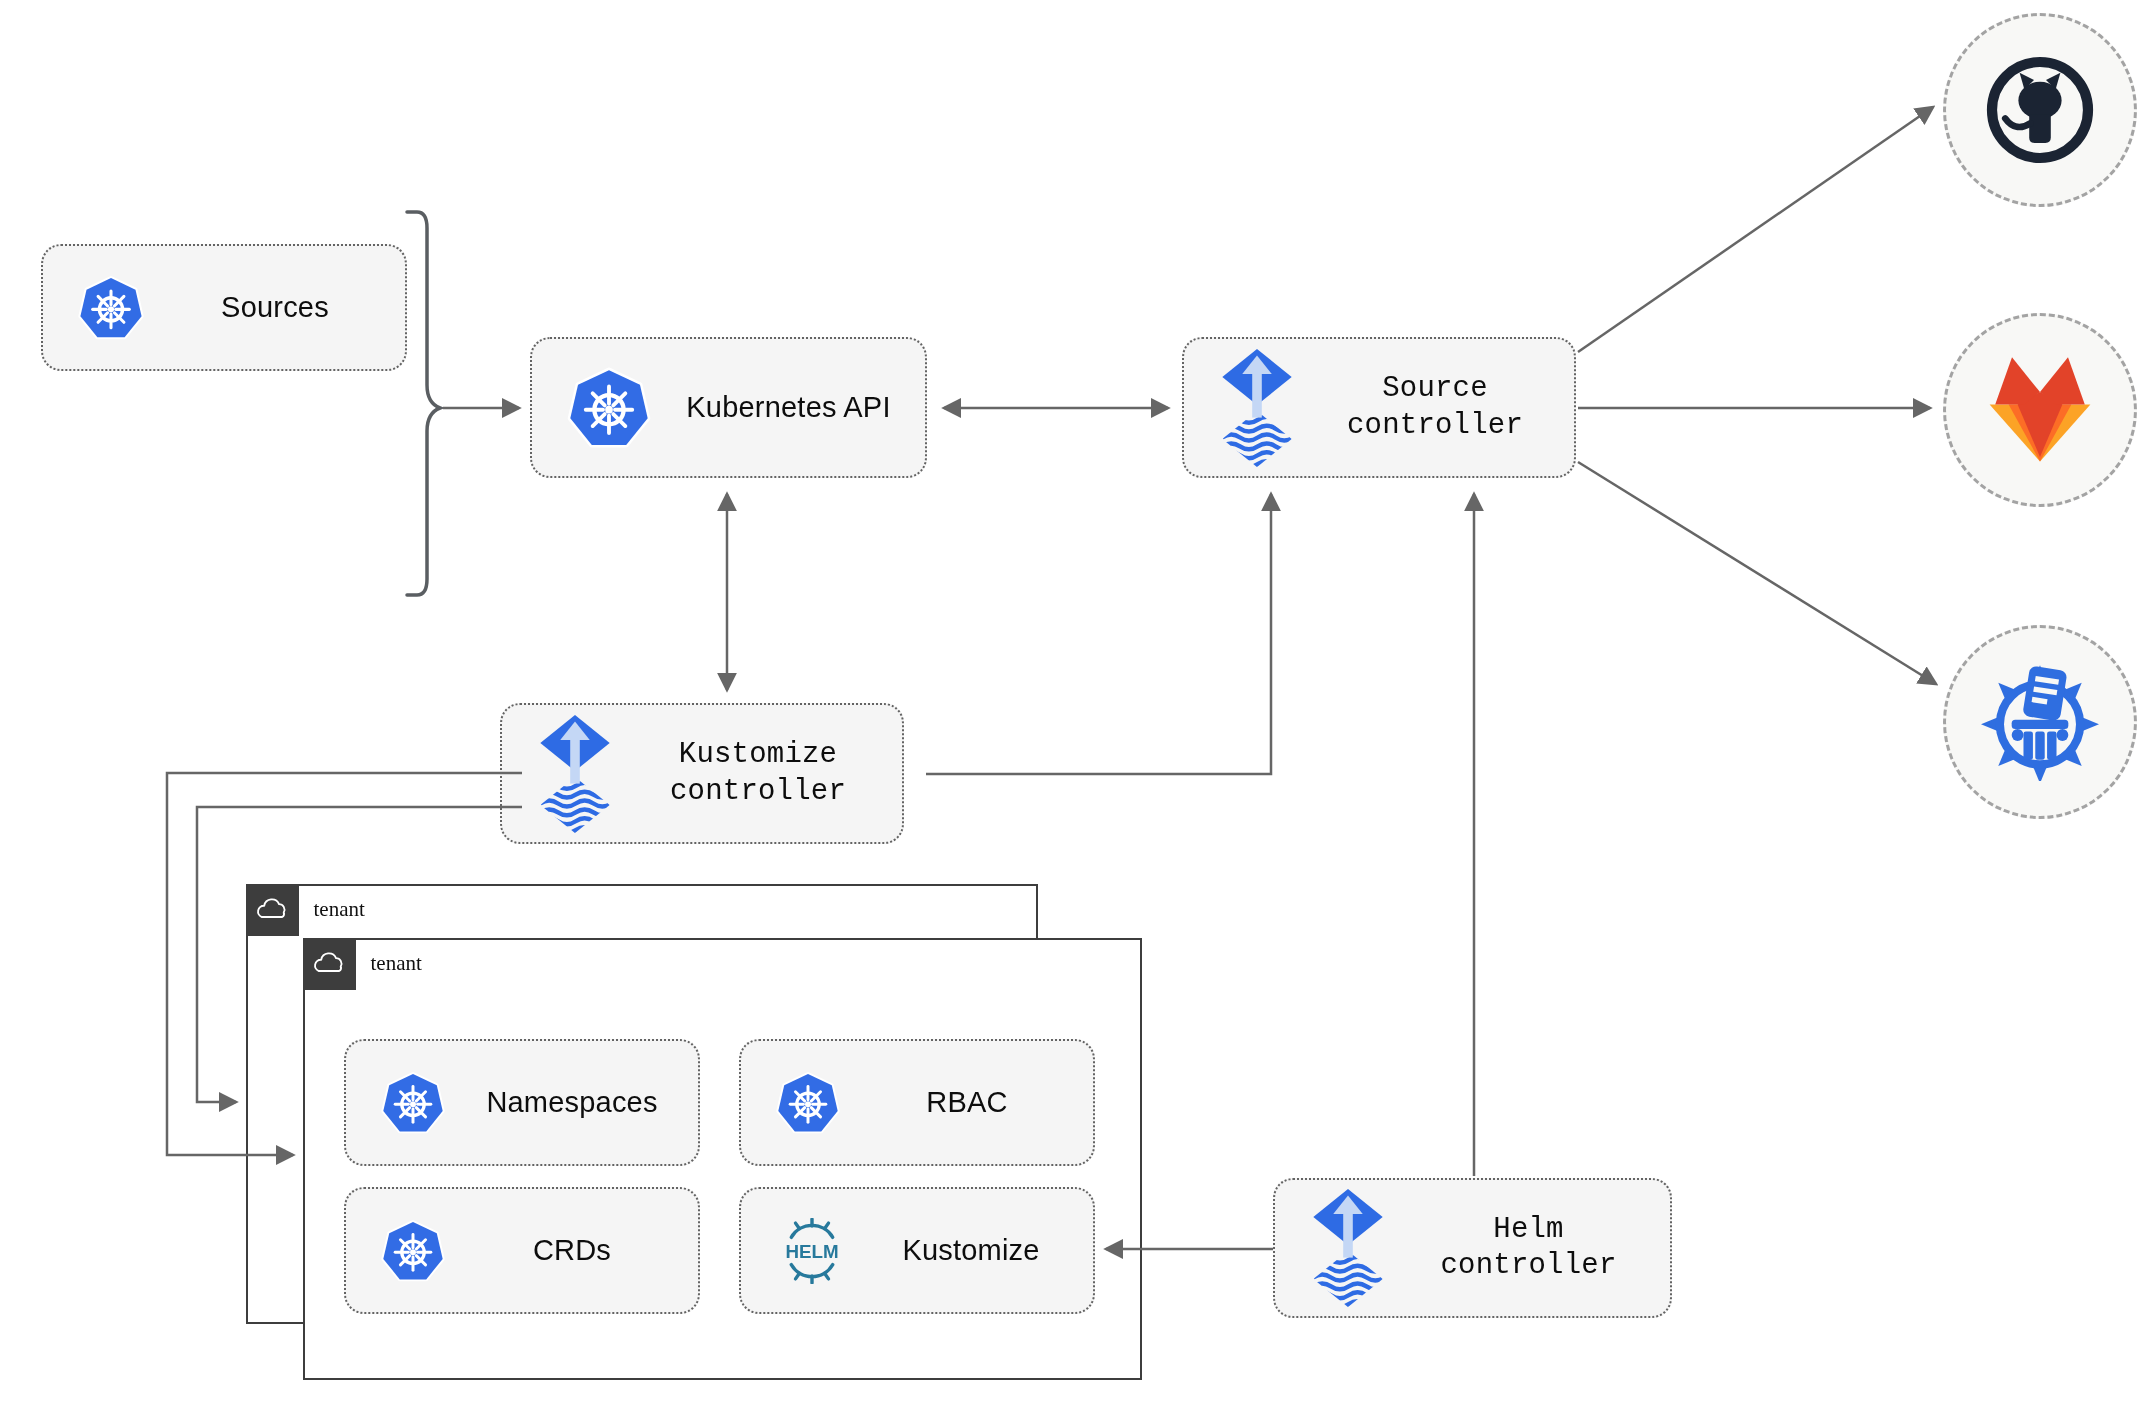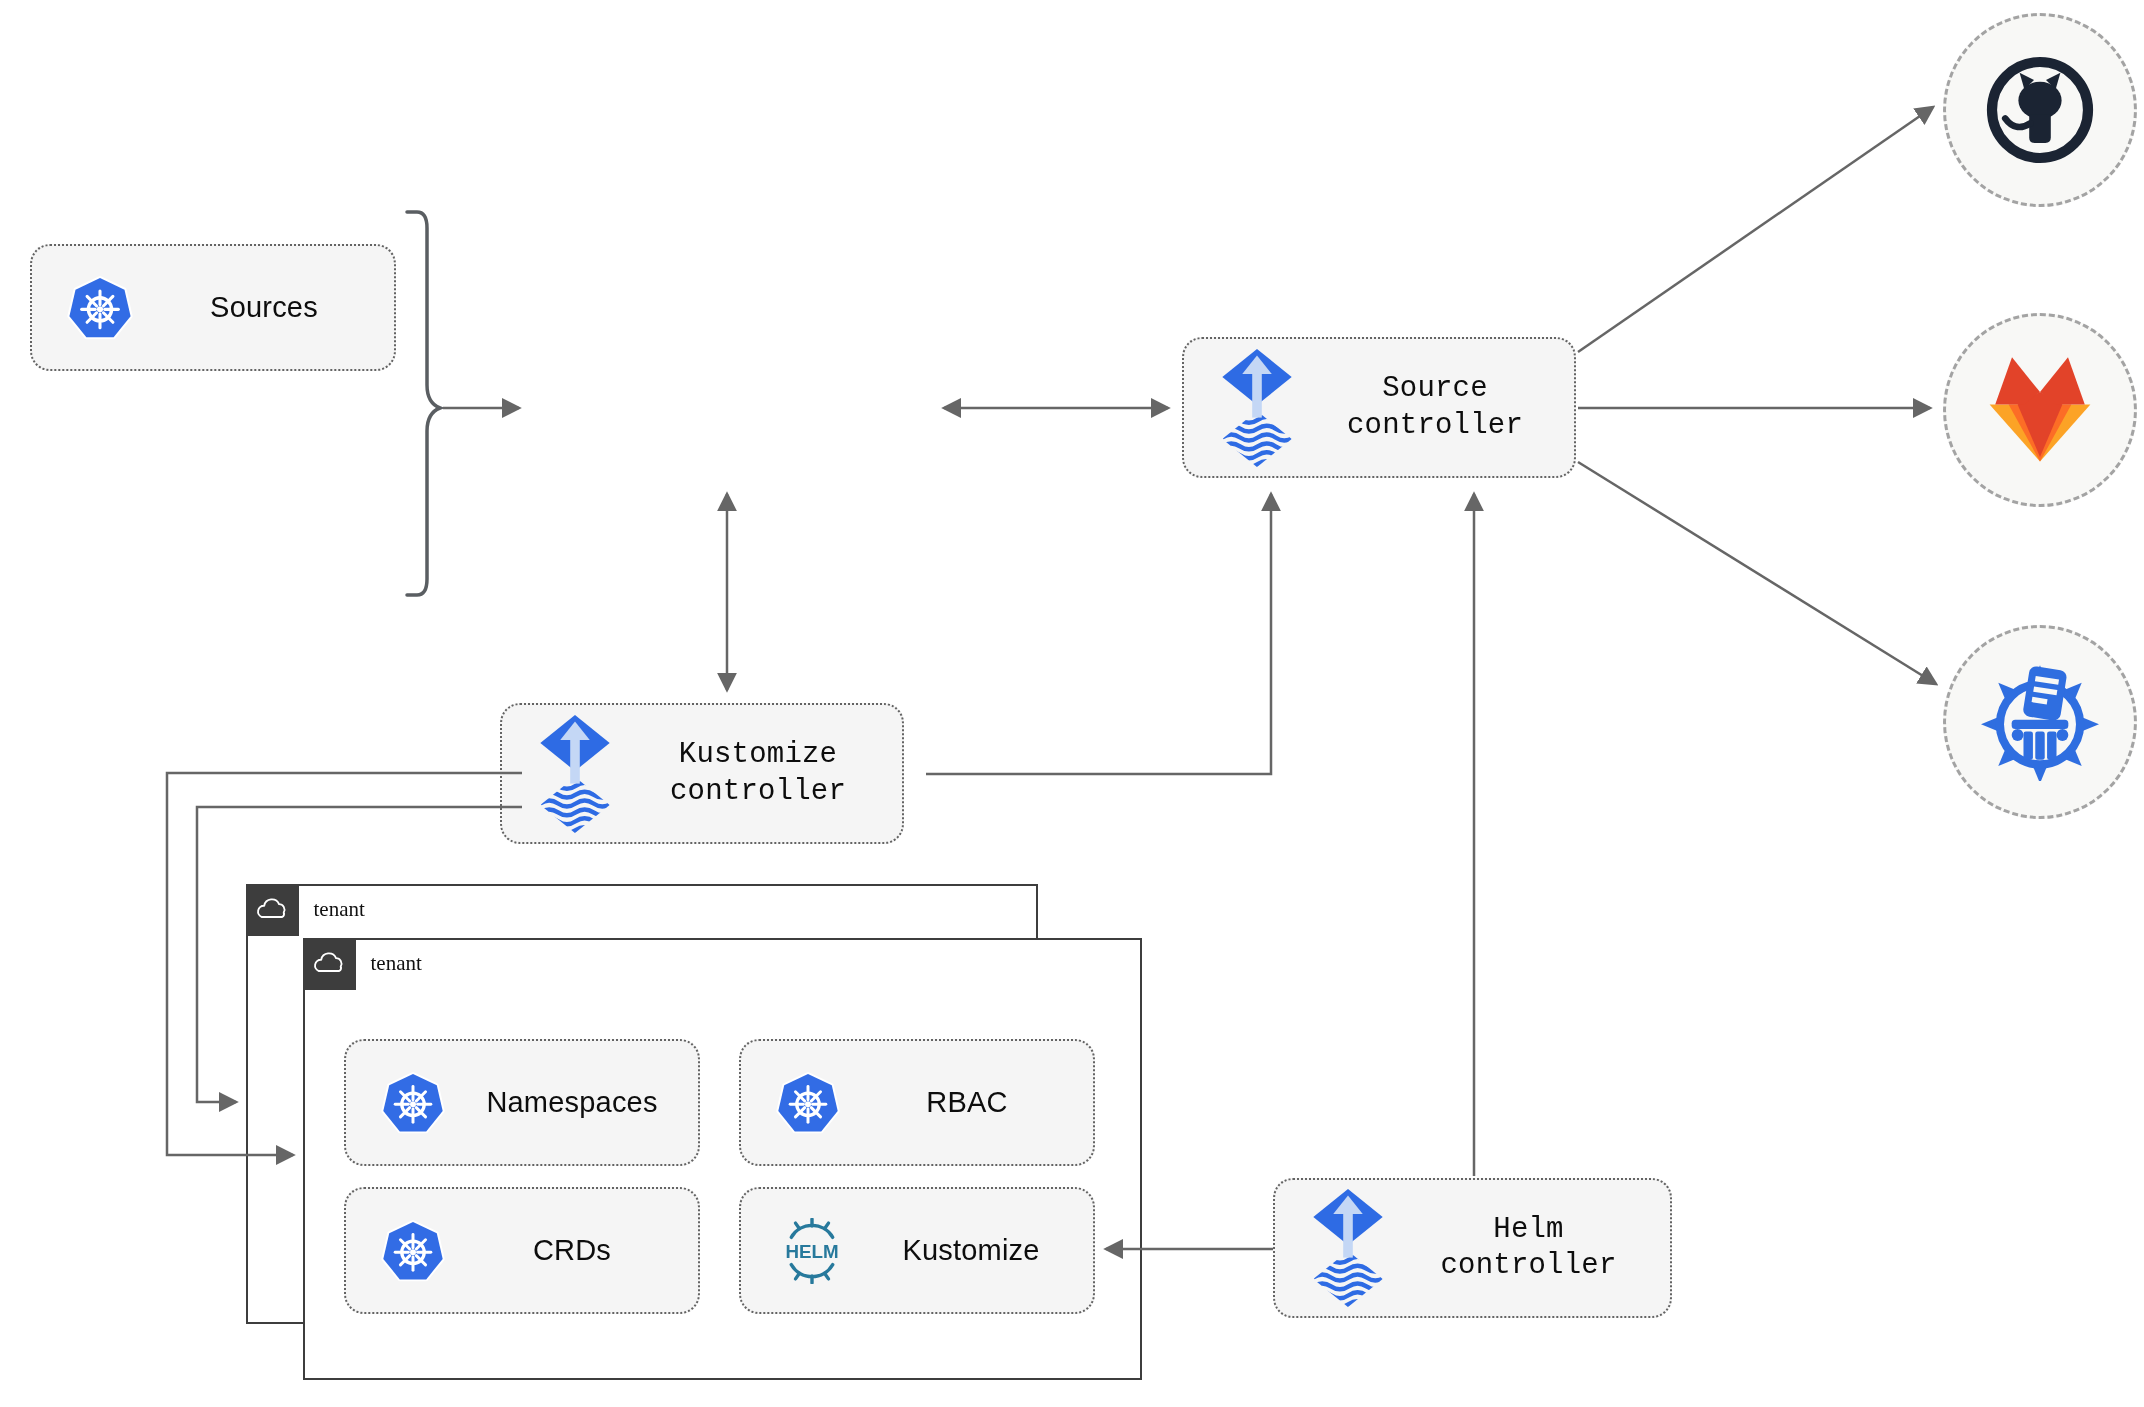--- a/index.html
+++ b/index.html
@@ -116,28 +116,34 @@
               <circle cx="19" cy="9" r="5"></circle>
             <rect x="-14" y="6" width="8" height="24" rx="2"></rect>
             <rect x="-4" y="6" width="8" height="24" rx="2"></rect>
             <rect x="6" y="6" width="8" height="24" rx="2"></rect>
           </g>
         </g>
       </symbol>
     </defs>
   </svg>
 
-  <div class="node" style="left:30px;top:244px;width:366px;height:127px">
+  <div class="node" style="left:41px;top:244px;width:366px;height:127px">
     <svg class="icon" width="68" height="68" viewBox="0 0 100 100">
         <use href="#k8s-logo"></use>
       </svg>
     <div class="label">Sources</div>
   </div>
 
 
+  <div class="node" style="left:530px;top:337px;width:397px;height:141px">
+    <svg class="icon" width="86" height="86" viewBox="0 0 100 100">
+        <use href="#k8s-logo"></use>
+      </svg>
+    <div class="label">Kubernetes API</div>
+  </div>
 
   <div class="node" style="left:1182px;top:337px;width:394px;height:141px">
     <svg class="icon" width="78" height="124" viewBox="0 0 100 168">
         <use href="#flux-logo"></use>
       </svg>
     <div class="label two">
       <span>Source</span>
       <span>controller</span>
     </div>
   </div>

